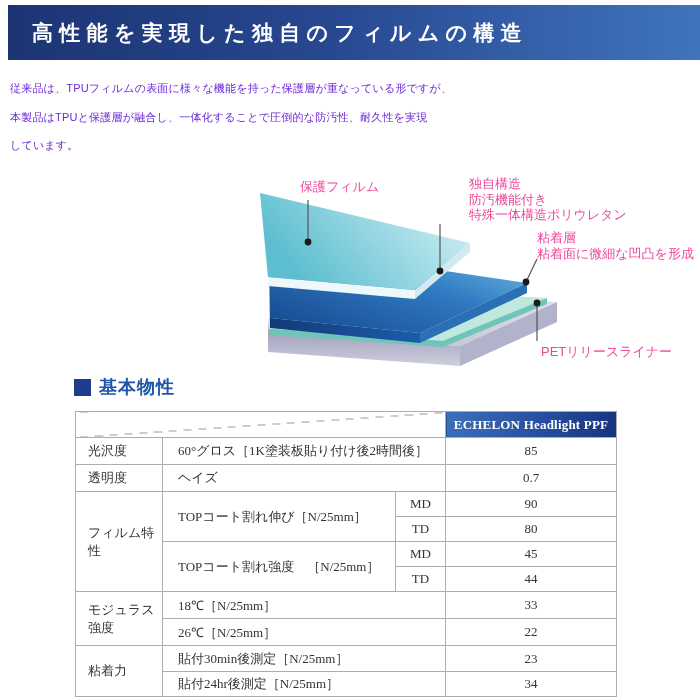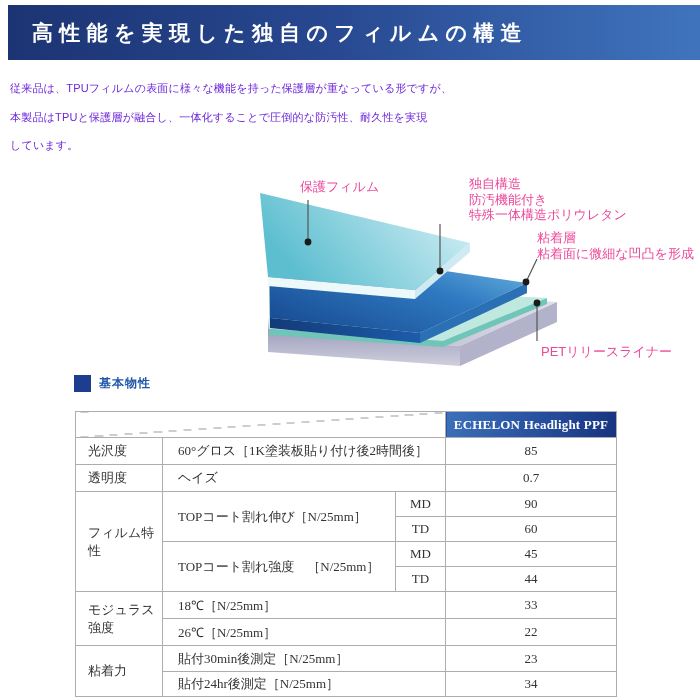--- a/index.html
+++ b/index.html
@@ -28,21 +28,21 @@
   
   .diagram-svg{position:absolute;left:245px;top:183px;width:455px;height:200px;}
   .dlabel{
     position:absolute;font-size:13px;line-height:15.5px;color:#ec4899;white-space:nowrap;
   }
   
   .section-header{
     position:absolute;left:74px;top:375px;display:flex;align-items:center;
   }
   .section-square{width:17px;height:17px;background:#1e3d8f;margin-right:8px;}
-  .section-title{font-size:12px;font-weight:bold;color:#1f56a8;letter-spacing:1px;}
+  .section-title{font-size:18px;font-weight:bold;color:#1f56a8;letter-spacing:1px;}
   
   .spec-table{
     position:absolute;left:75px;top:411px;width:541px;
     border-collapse:collapse;table-layout:fixed;
     font-size:13px;color:#333333;
   }
   .spec-table td{border:1px solid #adadad;padding:0;background:#ffffff;font-family:Liberation Serif, serif;}
   .spec-table .h26{height:26px;} .spec-table .h27{height:27px;} .spec-table .h25{height:25px;}
   td.diag{
     background:linear-gradient(to bottom right,
@@ -173,21 +173,21 @@
       <td class="val">0.7</td>
     </tr>
     <tr class="h25">
       <td class="cat" rowspan="4">フィルム特性</td>
       <td class="desc" rowspan="2">TOPコート割れ伸び［N/25mm］</td>
       <td class="dir">MD</td>
       <td class="val">90</td>
     </tr>
     <tr class="h25">
       <td class="dir">TD</td>
-      <td class="val">60</td>
+      <td class="val">80</td>
     </tr>
     <tr class="h25">
       <td class="desc" rowspan="2">TOPコート割れ強度　［N/25mm］</td>
       <td class="dir">MD</td>
       <td class="val">45</td>
     </tr>
     <tr class="h25">
       <td class="dir">TD</td>
       <td class="val">44</td>
     </tr>

